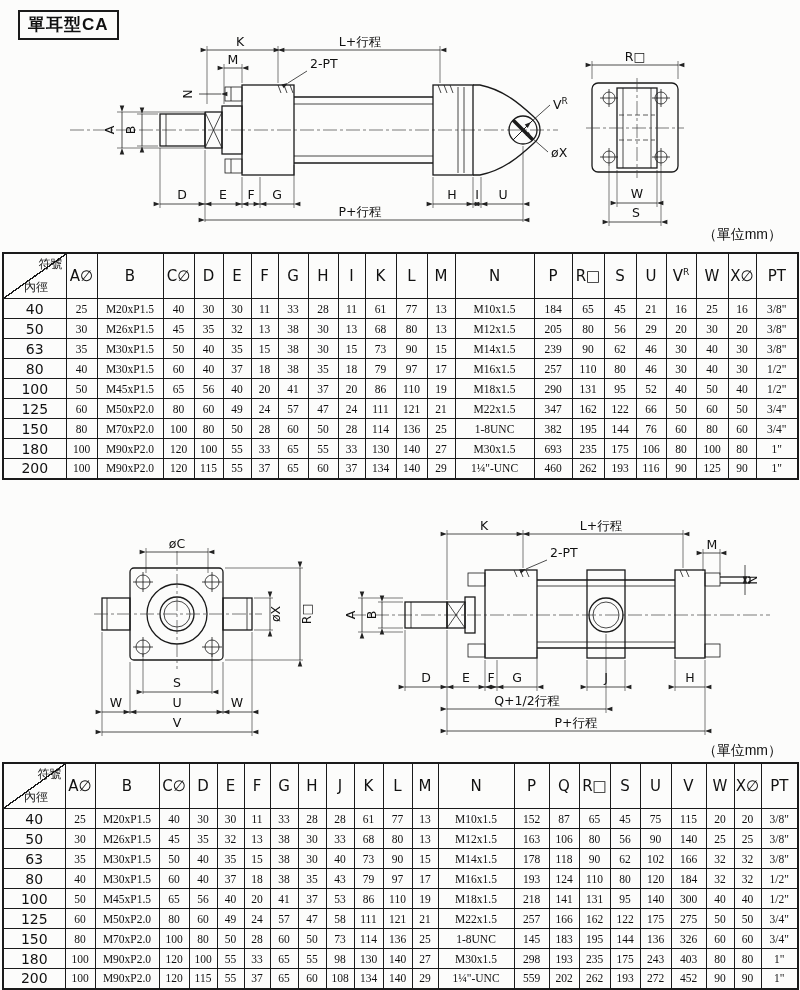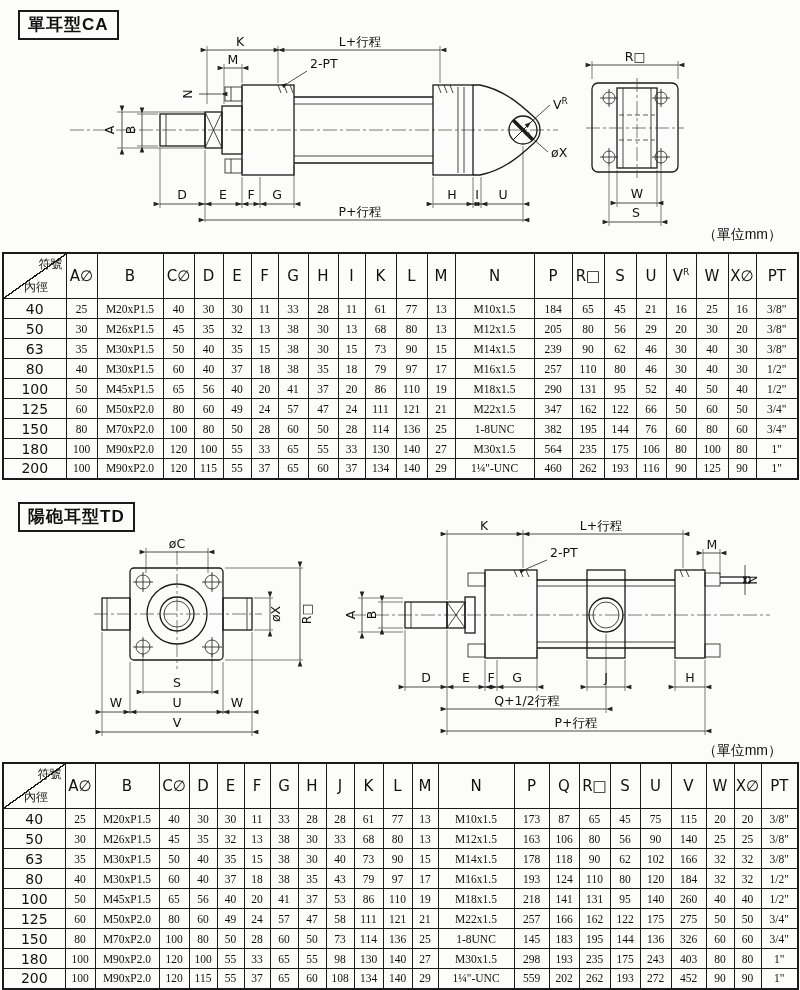--- a/index.html
+++ b/index.html
@@ -425,21 +425,21 @@
           <td>100</td>
           <td>55</td>
           <td>33</td>
           <td>65</td>
           <td>55</td>
           <td>33</td>
           <td>130</td>
           <td>140</td>
           <td>27</td>
           <td>M30x1.5</td>
-          <td>564</td>
+          <td>693</td>
           <td>235</td>
           <td>175</td>
           <td>106</td>
           <td>80</td>
           <td>100</td>
           <td>80</td>
           <td>1"</td>
         </tr>
         <tr>
           <th>200</th>
@@ -461,21 +461,20 @@
           <td>193</td>
           <td>116</td>
           <td>90</td>
           <td>125</td>
           <td>90</td>
           <td>1"</td>
         </tr>
       </tbody>
     </table>
 
-  <div class="title-box" id="td-title">陽砲耳型TD</div>
 
   <svg id="td-svg" width="800" height="250" viewBox="0 0 800 250">
     <defs>
       <marker id="arw2" viewBox="0 0 10 10" refX="0" refY="5" markerWidth="10" markerHeight="8" orient="auto-start-reverse">
           <path d="M0,5 L10,1.5 L10,8.5 Z" fill="#222"></path>
         </marker>
     </defs>
 
     <g>
       <rect class="part" x="130" y="53" width="93" height="92" rx="4"></rect>
@@ -692,21 +691,21 @@
           <td>30</td>
           <td>30</td>
           <td>11</td>
           <td>33</td>
           <td>28</td>
           <td>28</td>
           <td>61</td>
           <td>77</td>
           <td>13</td>
           <td>M10x1.5</td>
-          <td>173</td>
+          <td>152</td>
           <td>87</td>
           <td>65</td>
           <td>45</td>
           <td>75</td>
           <td>115</td>
           <td>20</td>
           <td>20</td>
           <td>3/8"</td>
         </tr>
         <tr>
@@ -797,21 +796,21 @@
           <td>53</td>
           <td>86</td>
           <td>110</td>
           <td>19</td>
           <td>M18x1.5</td>
           <td>218</td>
           <td>141</td>
           <td>131</td>
           <td>95</td>
           <td>140</td>
-          <td>260</td>
+          <td>300</td>
           <td>40</td>
           <td>40</td>
           <td>1/2"</td>
         </tr>
         <tr>
           <th>125</th>
           <td>60</td>
           <td>M50xP2.0</td>
           <td>80</td>
           <td>60</td>

